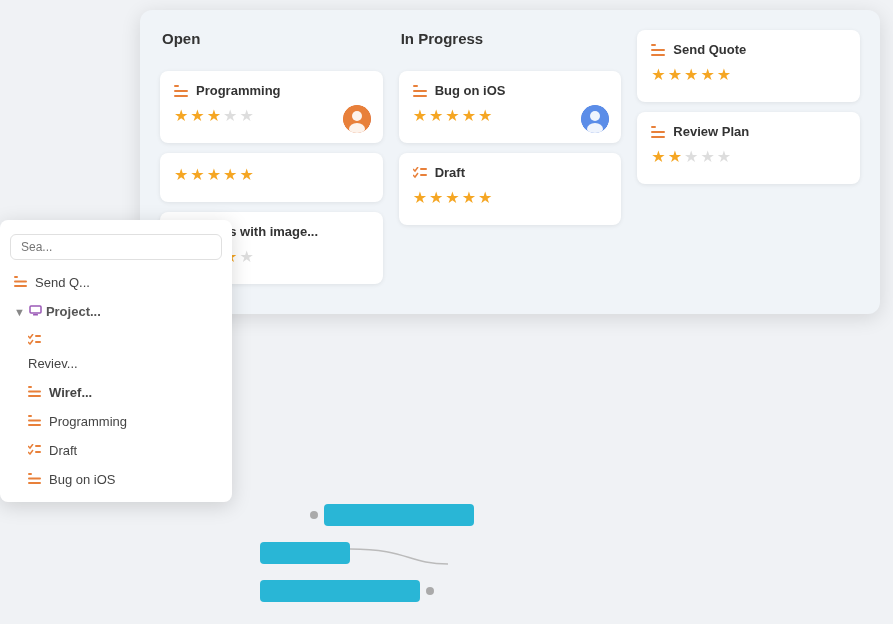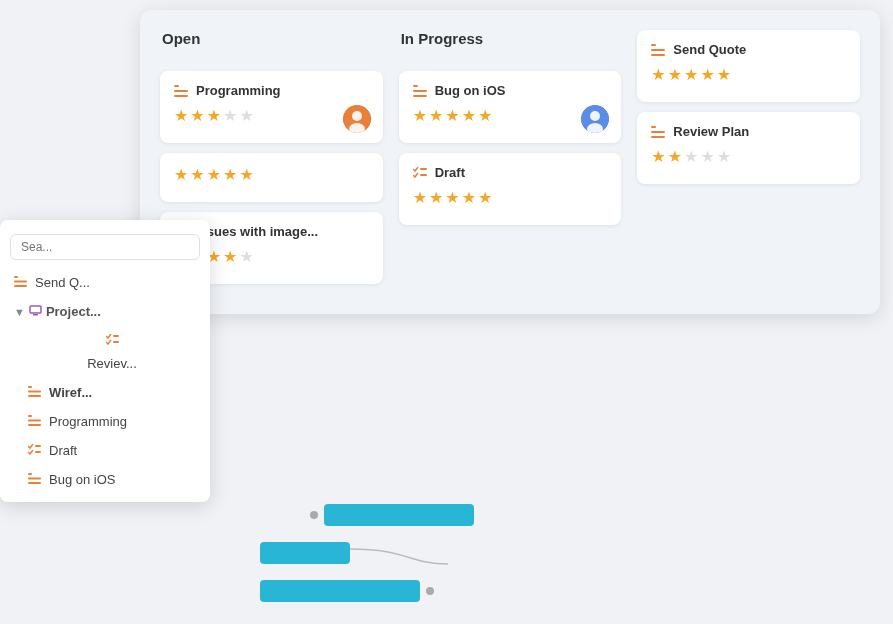--- a/index.html
+++ b/index.html
@@ -102,41 +102,40 @@
       font-size: 10px;
       font-weight: bold;
       color: white;
     }
 
     
     .sidebar {
       position: absolute;
       top: 220px;
       left: 0;
-      width: 210px;
+      width: 232px;
       background: #fff;
       border-radius: 8px;
       box-shadow: 0 4px 20px rgba(0,0,0,0.15);
       padding: 8px 0;
       z-index: 3;
     }
 
     .sidebar-search {
       margin: 6px 10px 8px;
       padding: 5px 10px;
       border: 1px solid #e0e0e0;
       border-radius: 6px;
       font-size: 12px;
       color: #aaa;
       width: calc(100% - 20px);
     }
 
     .sidebar-item {
       display: flex;
-      align-items: center;
       gap: 8px;
       padding: 7px 14px;
       font-size: 13px;
       color: #444;
       cursor: pointer;
     }
 
     .sidebar-item .item-icon {
       color: #e8803a;
       font-size: 13px;

